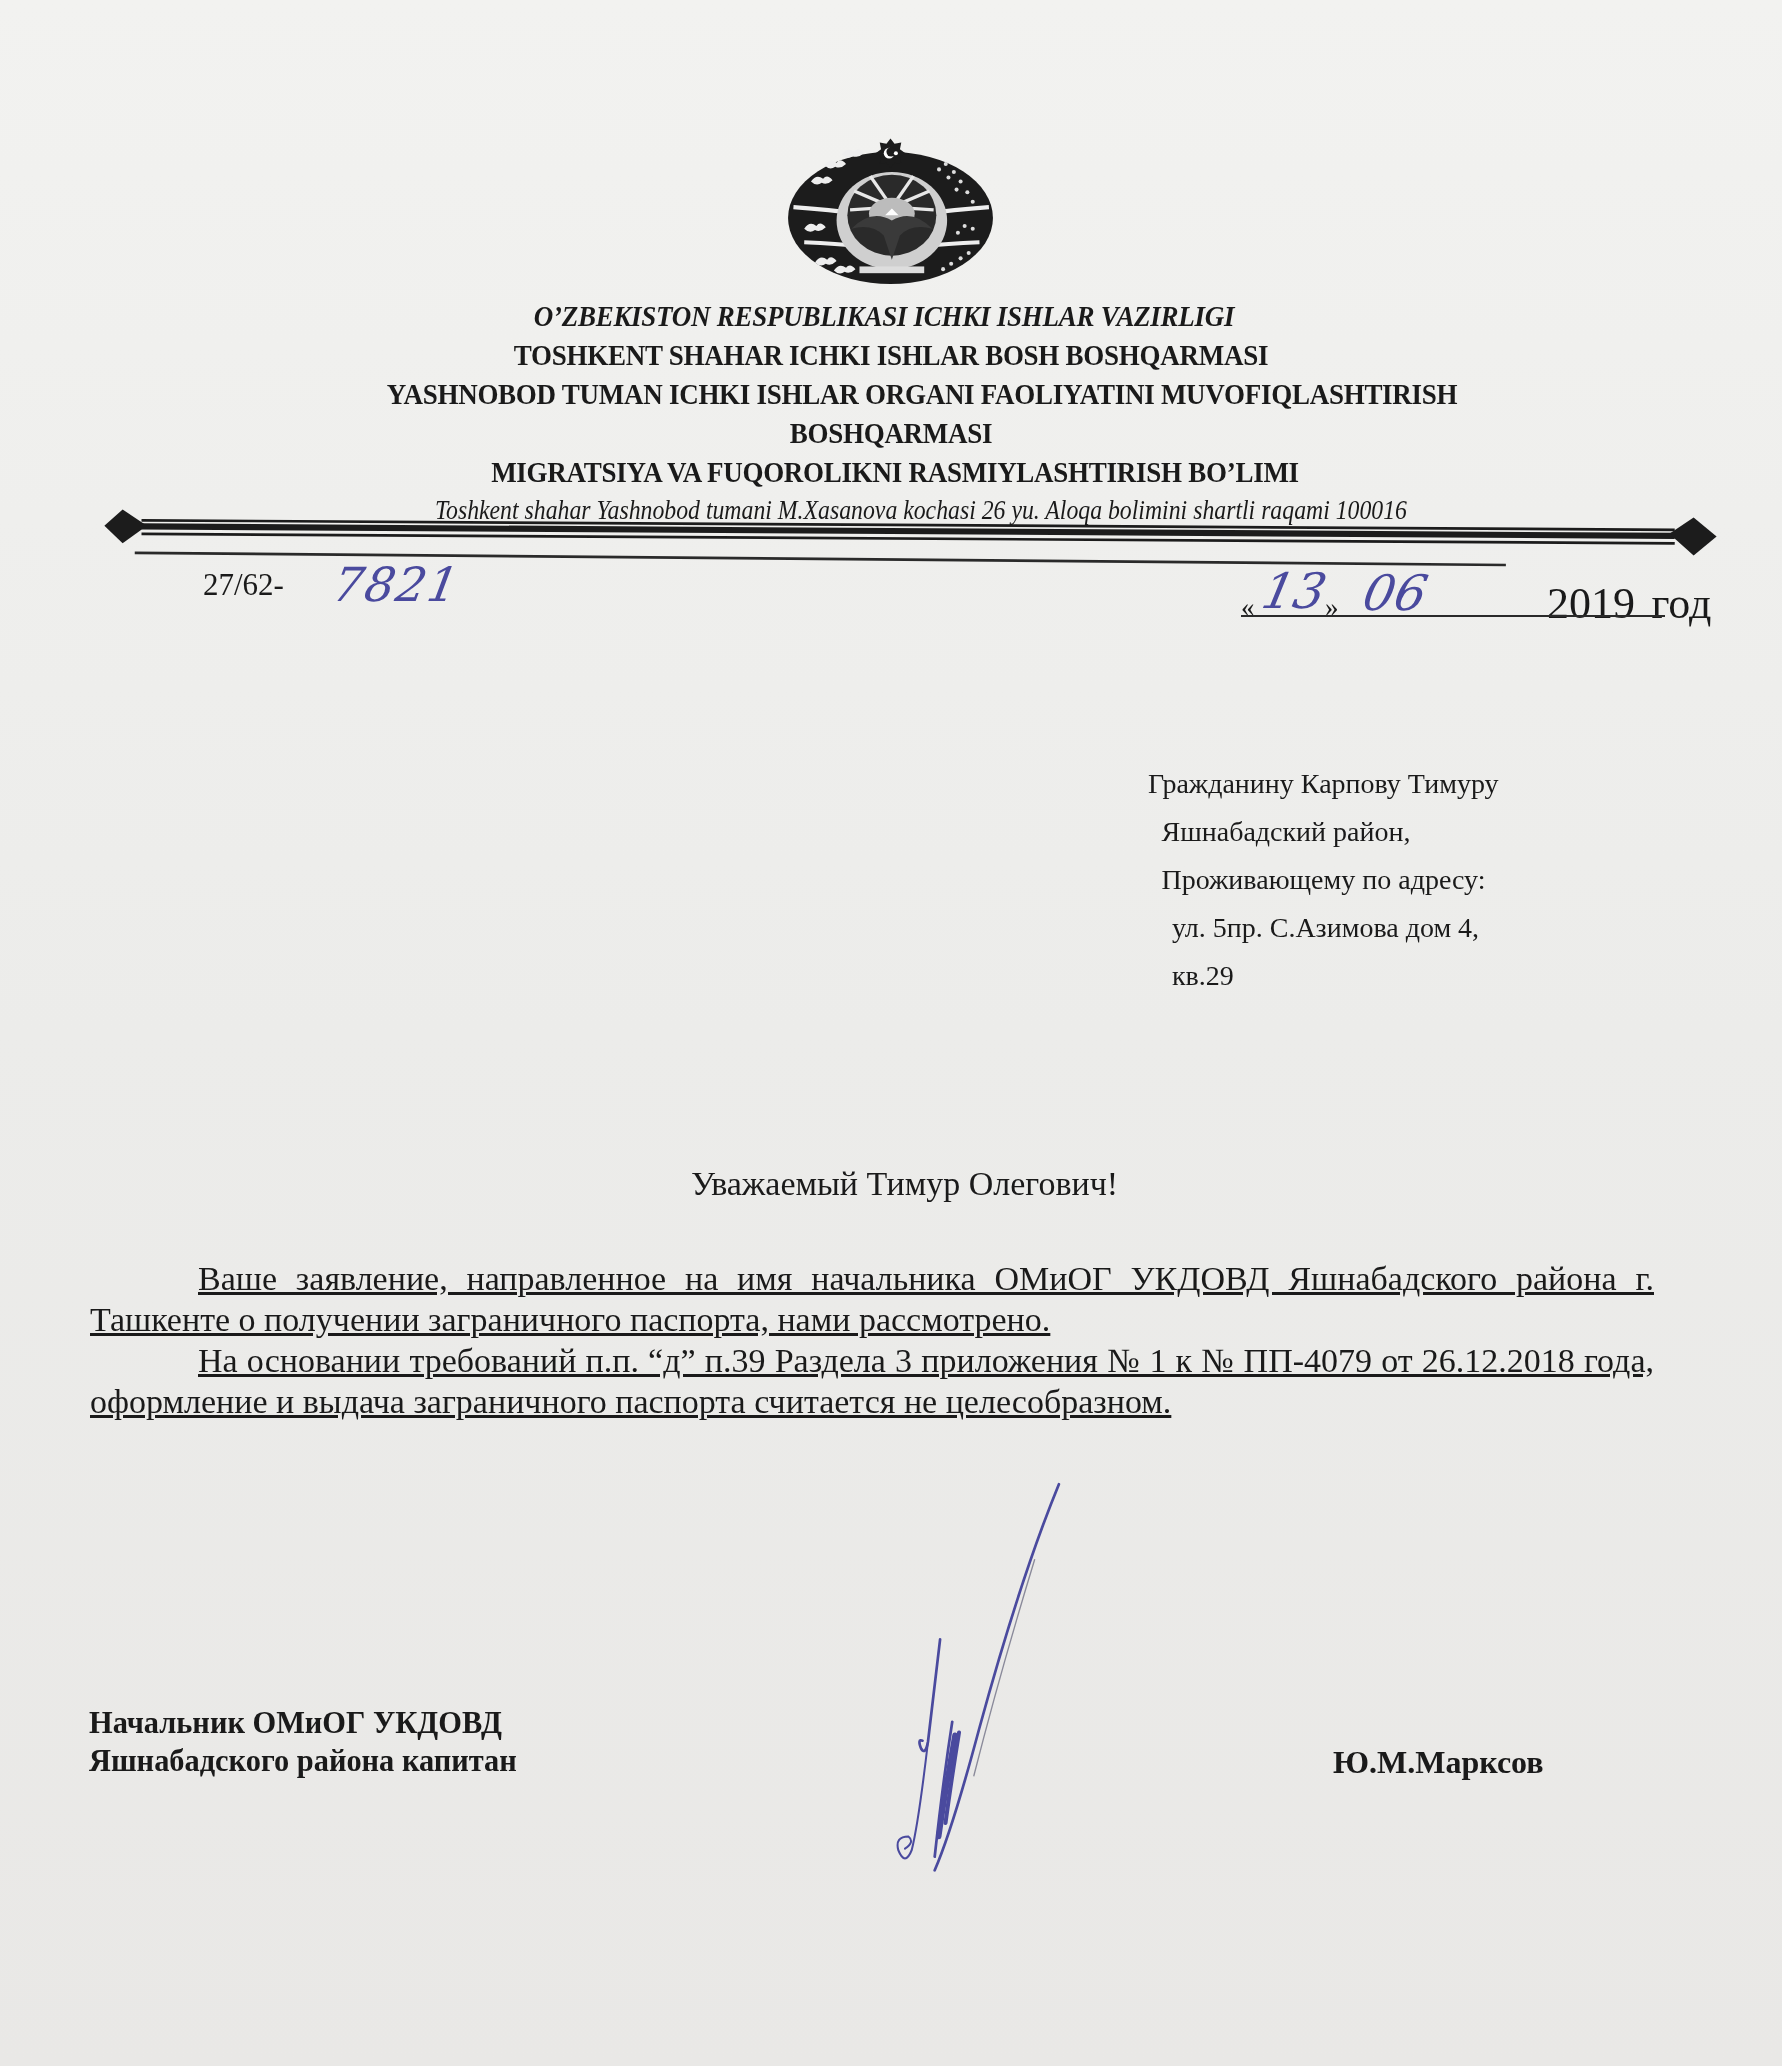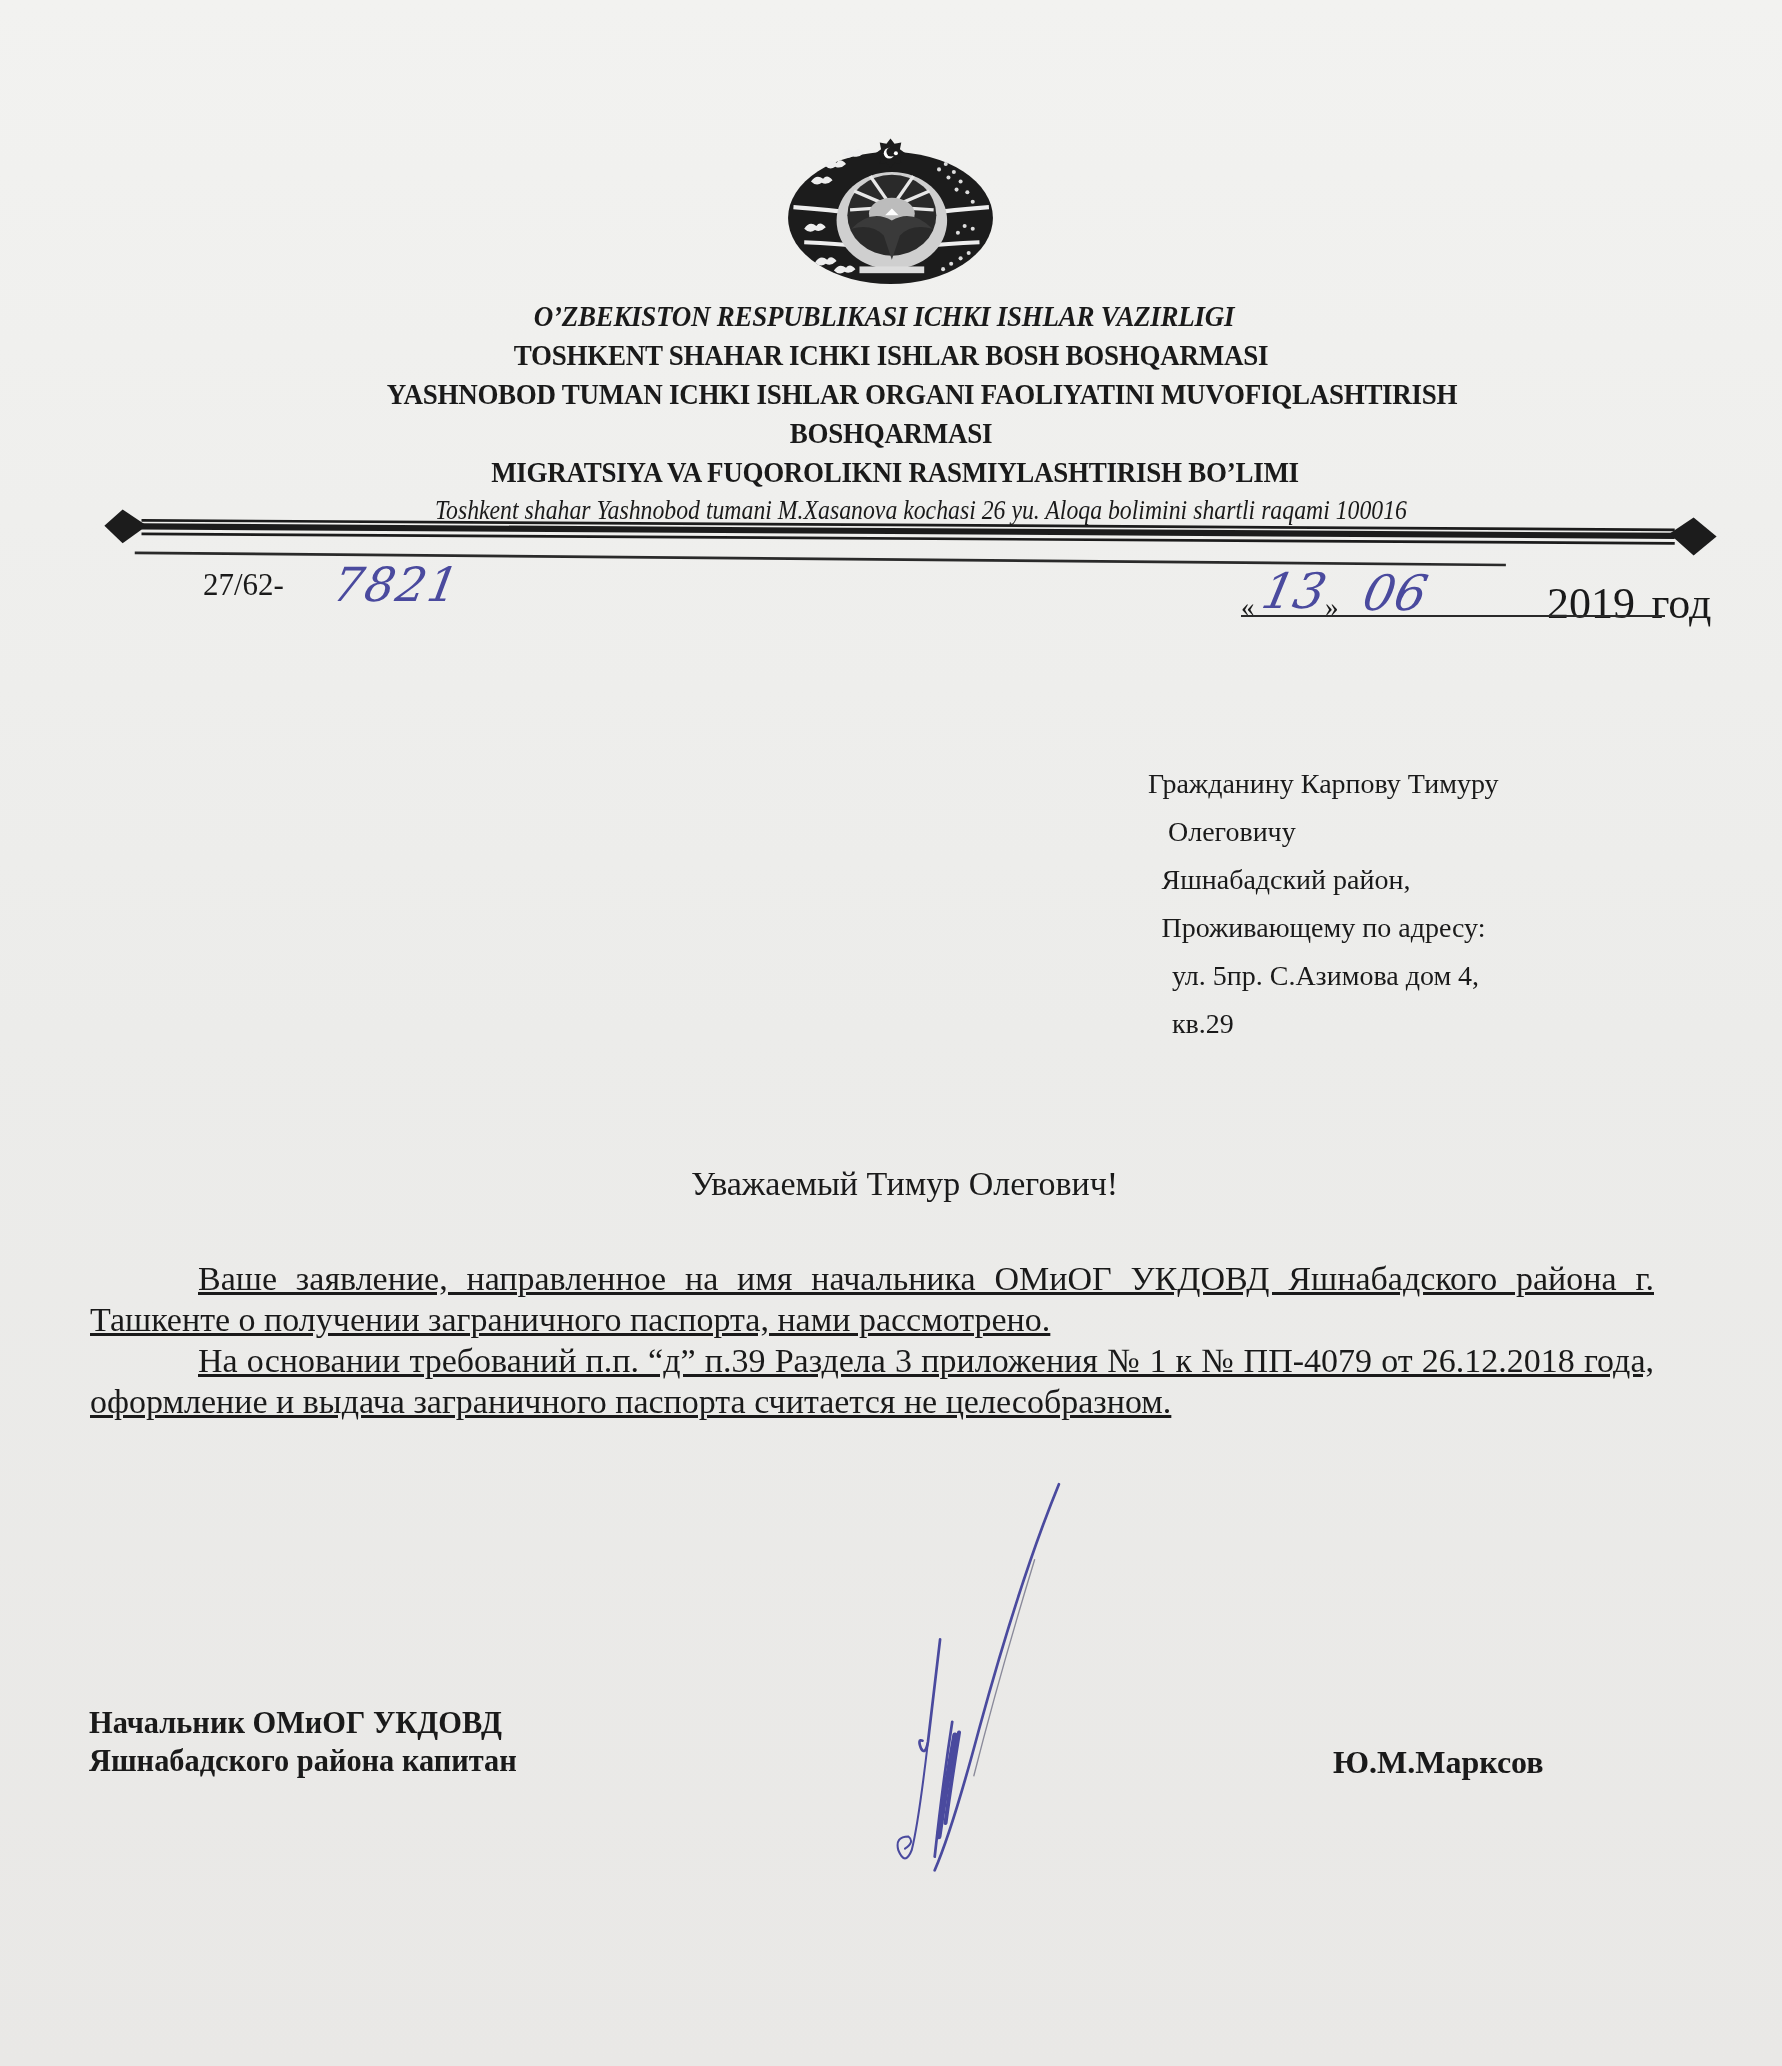--- a/index.html
+++ b/index.html
@@ -145,21 +145,20 @@
 
 <div class="abs date-open">«</div>
 <div class="abs hand date-day">13</div>
 <div class="abs date-close">»</div>
 <div class="abs hand date-month">06</div>
 <div class="abs date-year">2019  год</div>
 <div class="abs date-underline"></div>
 
 <div class="abs recipient">
   <div class="ind0">Гражданину Карпову Тимуру</div>
-  <div class="ind1">Олеговичу</div>
   <div class="ind2">Яшнабадский район,</div>
   <div class="ind2">Проживающему по адресу:</div>
   <div class="ind3">ул. 5пр. С.Азимова  дом  4,</div>
   <div class="ind3">кв.29</div>
 </div>
 
 <div class="abs salutation">Уважаемый Тимур Олегович!</div>
 
 <div class="abs body-text">
   <p><span class="indent"></span><span>Ваше заявление, направленное на имя начальника ОМиОГ УКДОВД  Яшнабадского района г. Ташкенте о получении заграничного паспорта, нами рассмотрено.</span></p>

